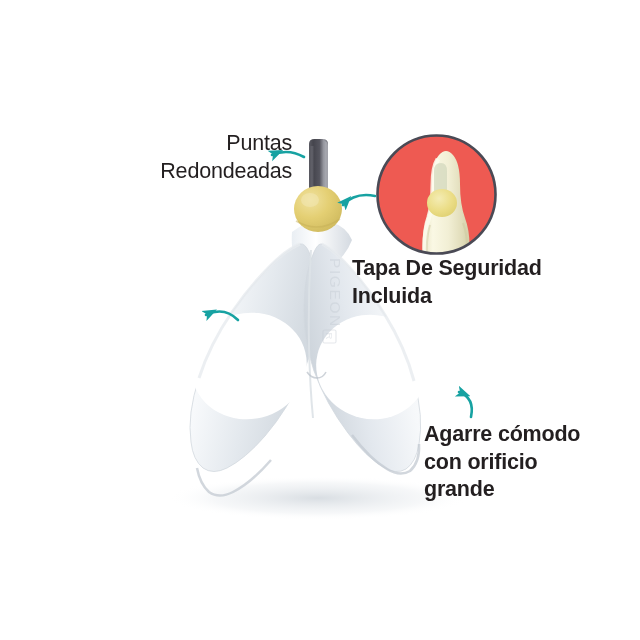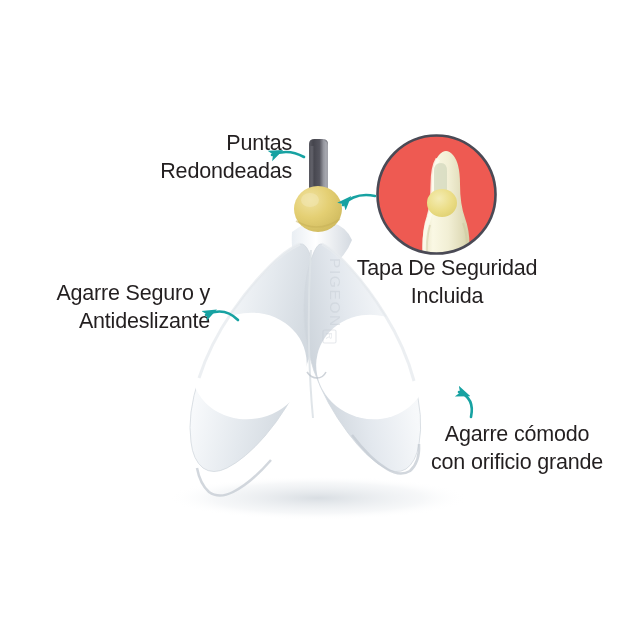--- a/index.html
+++ b/index.html
@@ -31,21 +31,21 @@
     position: absolute;
     color: #231f20;
     font-family: "Liberation Sans", sans-serif;
     font-size: 21.5px;
     line-height: 1.28;
     letter-spacing: -0.2px;
     white-space: pre-line;
     font-weight: 400;
   }
   .callout.align-right  { text-align: right; }
-  .callout.align-center { text-align: center; }
+  .callout.align-center { text-align: left; font-weight: bold; }
 
   #callout-rounded-tips  { left: 116px; top: 130px; width: 176px; }
   #callout-safety-cap    { left: 352px; top: 255px; width: 190px; }
   #callout-secure-grip   { left: 38px;  top: 280px; width: 172px; }
   #callout-comfort-handle{ left: 424px; top: 421px; width: 186px; }
 
   
   .arrow-svg {
     position: absolute;
     overflow: visible;
@@ -216,22 +216,20 @@
     </g>
     <circle cx="61.5" cy="61.5" r="59" fill="none" stroke="#4a4a55" stroke-width="2.6"></circle>
   </svg>
 
   <div class="callout align-right" id="callout-rounded-tips">Puntas
 Redondeadas</div>
 
   <div class="callout align-center" id="callout-safety-cap">Tapa De Seguridad
 Incluida</div>
 
-  <div class="callout align-right" id="callout-secure-grip">Agarre Seguro y
-Antideslizante</div>
 
   <div class="callout align-center" id="callout-comfort-handle">Agarre cómodo
 con orificio grande</div>
 
   <svg class="arrow-svg" style="left:0;top:0;width:640px;height:640px" viewBox="0 0 640 640">
     <defs>
       <marker id="ah-left" viewBox="0 0 10 10" refX="8.4" refY="5" markerWidth="5.6" markerHeight="5.6" orient="auto-start-reverse">
         <path d="M0 5 L10 1.1 L7.6 5 L10 8.9 z" fill="#17a2a2"></path>
       </marker>
     </defs>

